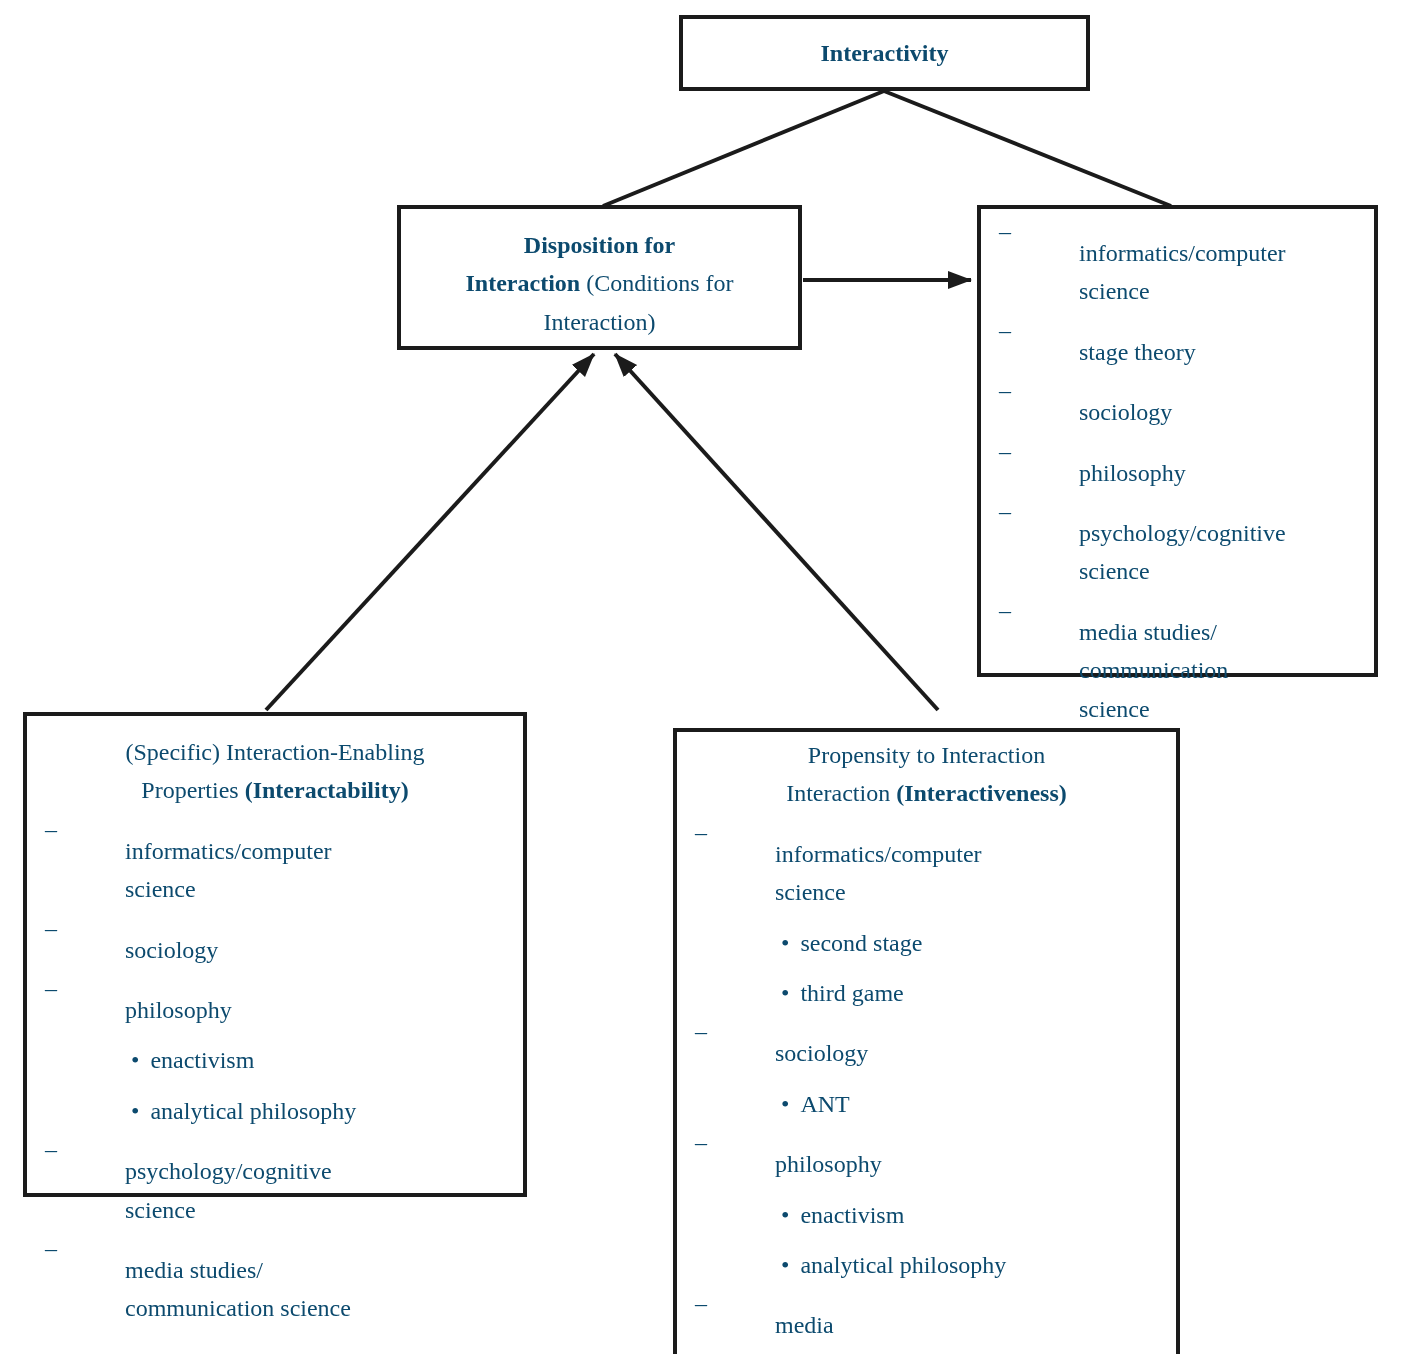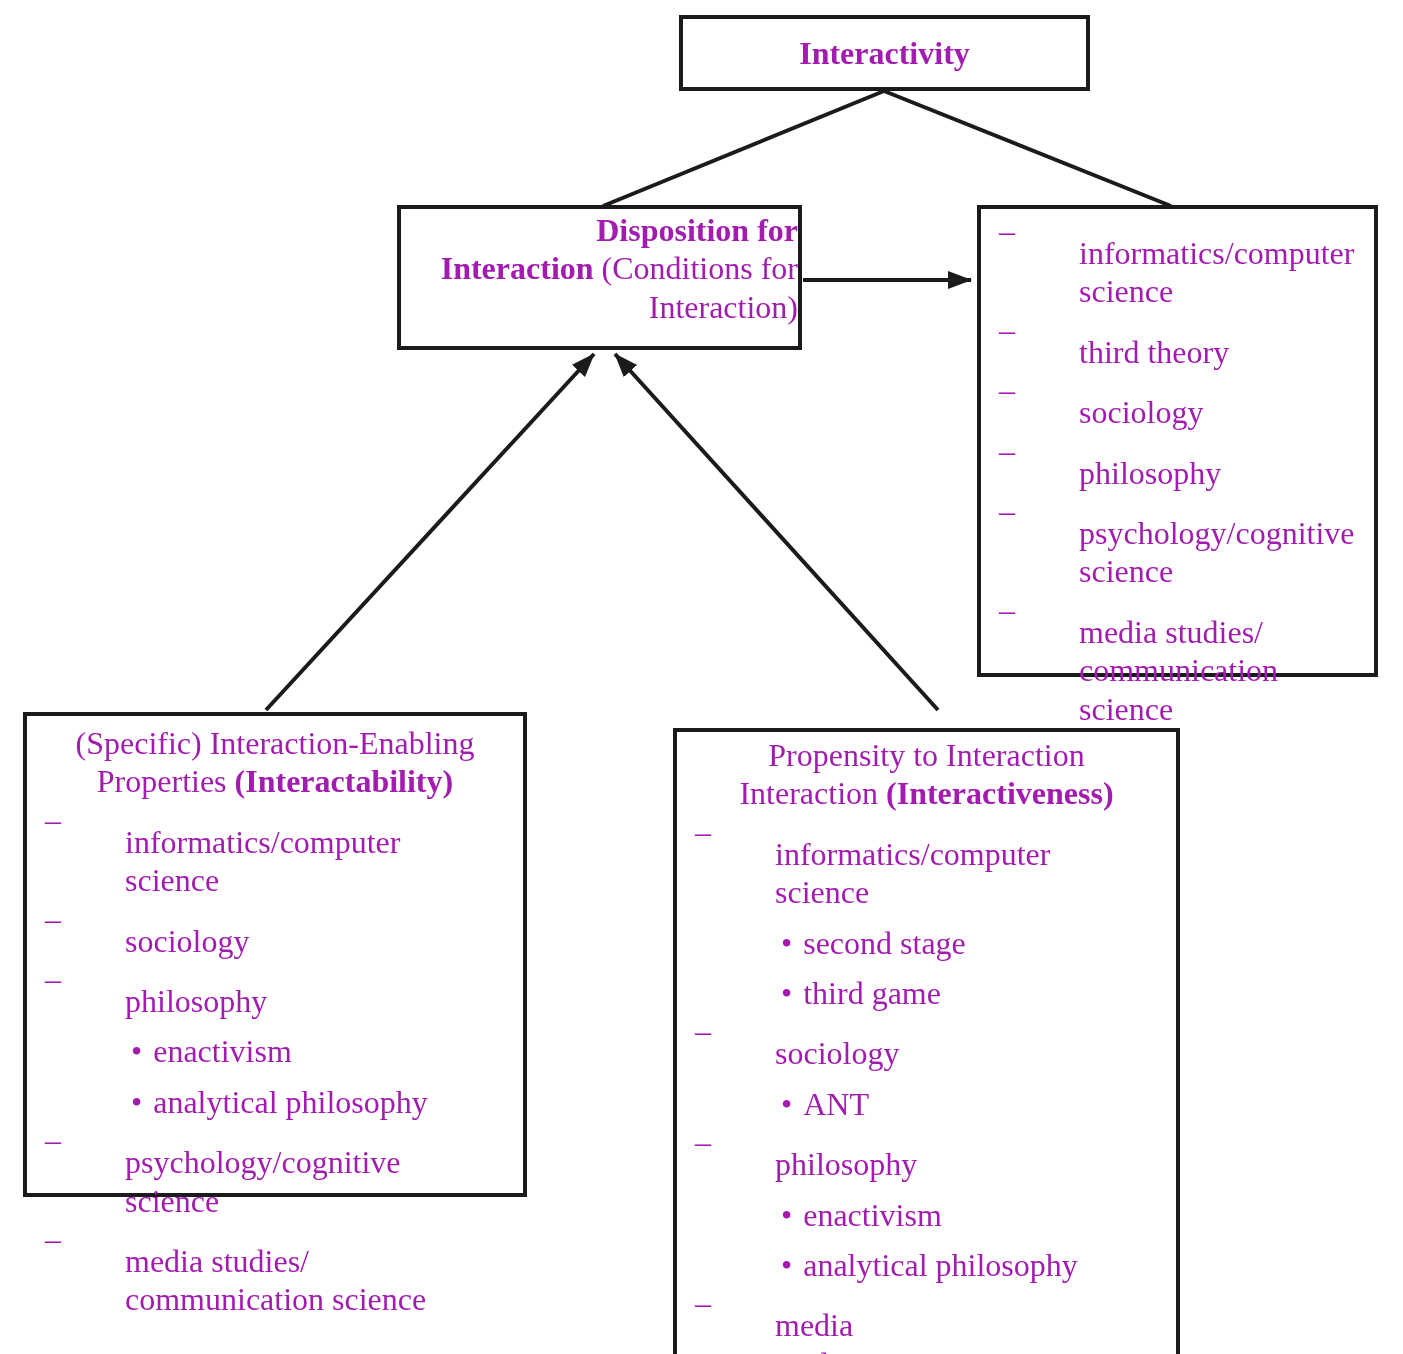--- a/index.html
+++ b/index.html
@@ -1,48 +1,48 @@
 <!DOCTYPE html>
 <html><head>
 <meta charset="utf-8">
 <style>
   html,body{margin:0;padding:0;background:#ffffff;}
   #canvas{
     position:relative;
     width:1403px;height:1354px;
     background:#ffffff;
     font-family:"Liberation Serif","DejaVu Serif",serif;
-    font-size:32px;
+    font-size:24px;
     line-height:38.4px;
-    color:#a21caf;
+    color:#0c4a6e;
     overflow:hidden;
   }
   #connectors{position:absolute;left:0;top:0;width:1403px;height:1354px;}
   .box{
     position:absolute;
     box-sizing:border-box;
     border:4px solid #1b1b1b;
     background:#ffffff;
   }
   .box-interactivity{
     left:679px;top:15px;width:411px;height:76px;
     display:flex;align-items:center;justify-content:center;
     font-weight:bold;
   }
   .box-disposition{
     left:397px;top:205px;width:405px;height:145px;
-    text-align:right;padding-top:2px;
+    text-align:center;padding-top:17px;
   }
   .box-process{
     left:977px;top:205px;width:401px;height:472px;
     padding-top:3px;
   }
   .box-interactability{
     left:23px;top:712px;width:504px;height:485px;
-    padding-top:8px;
+    padding-top:17px;
   }
   .box-interactiveness{
     left:673px;top:728px;width:507px;height:630px;
     padding-top:4px;
   }
   .title{text-align:center;}
   .t-line{display:block;}
   .list{text-align:left;}
   .li{position:relative;padding-left:98px;}
   .li .mk{position:absolute;left:18px;top:0;}
@@ -77,21 +77,21 @@
   <div class="box box-disposition">
     <span class="t-line"><b>Disposition for</b></span>
     <span class="t-line"><b>Interaction</b><span> (Conditions for</span></span>
     <span class="t-line"><span>Interaction)</span></span>
   </div>
 
   <div class="box box-process">
     <div class="list">
       <div class="li"><span class="mk">–</span><span class="tx">informatics/computer
 science</span></div>
-      <div class="li"><span class="mk">–</span><span class="tx">third theory</span></div>
+      <div class="li"><span class="mk">–</span><span class="tx">stage theory</span></div>
       <div class="li"><span class="mk">–</span><span class="tx">sociology</span></div>
       <div class="li"><span class="mk">–</span><span class="tx">philosophy</span></div>
       <div class="li"><span class="mk">–</span><span class="tx">psychology/cognitive
 science</span></div>
       <div class="li"><span class="mk">–</span><span class="tx">media studies/
 communication
 science</span></div>
     </div>
   </div>
 

